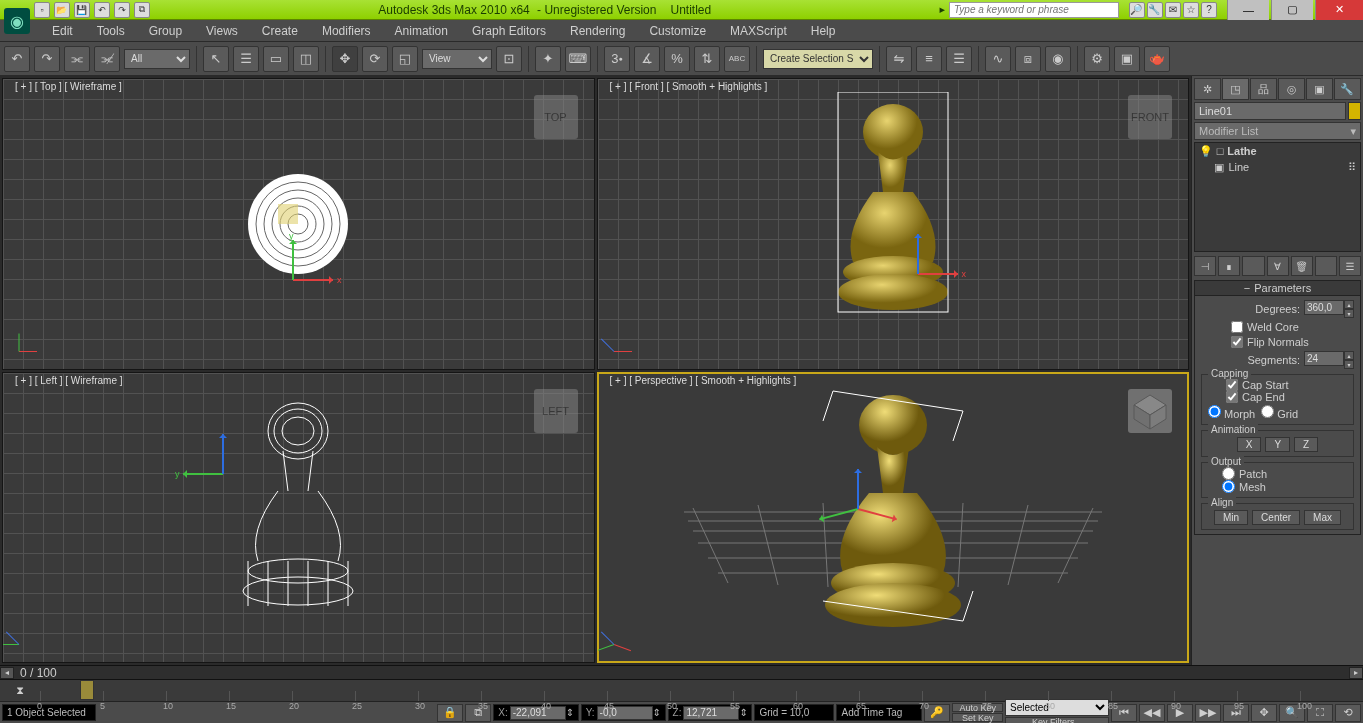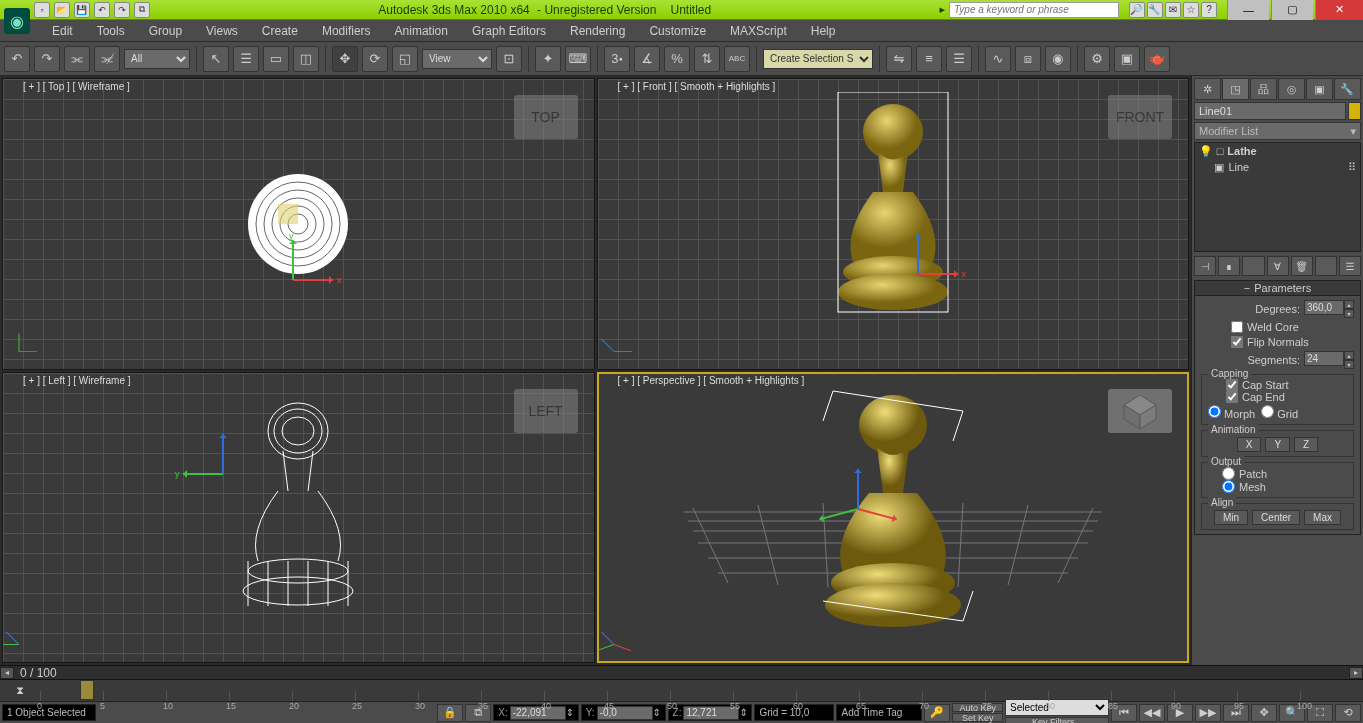--- a/index.html
+++ b/index.html
@@ -28,25 +28,25 @@
 .maintoolbar { display: flex; align-items: center; height: 34px; background: #4b4b4b; padding: 0 4px; gap: 4px; border-bottom: 1px solid #2a2a2a; }
 .tbtn { width: 26px; height: 26px; background: #5a5a5a; border: 1px solid #333; border-radius: 2px; display: flex; align-items: center; justify-content: center; color: #ccc; font-size: 13px; }
 .tsel { height: 20px; background: #6a6a6a; border: 1px solid #333; color: #ddd; font-size: 10px; padding: 0 2px; }
 .tsep { width: 1px; height: 26px; background: #333; margin: 0 2px; }
 
 
 .workspace { display: flex; height: calc(100% - 20px - 22px - 34px - 22px - 22px - 14px); }
 .viewports { flex: 1; display: grid; grid-template-columns: 1fr 1fr; grid-template-rows: 1fr 1fr; gap: 2px; background: #2a2a2a; padding: 2px; position: relative; }
 .viewport { background: #3a3a3a; position: relative; overflow: hidden; border: 1px solid #151515; }
 .viewport.active { outline: 2px solid #c9a819; outline-offset: -2px; }
-.vp-label { position: absolute; top: 2px; left: 20px; color: #ddd; font-size: 10px; z-index: 3; }
+.vp-label { position: absolute; top: 2px; left: 12px; color: #ddd; font-size: 10px; z-index: 3; }
 .vp-grid { position: absolute; inset: 0; background-image:
   linear-gradient(#525252 1px, transparent 1px),
   linear-gradient(90deg, #525252 1px, transparent 1px); background-size: 20px 20px; }
-.vp-cube { position: absolute; top: 16px; right: 16px; width: 64px; height: 44px; background: #888; border-radius: 3px; opacity: 0.5; display: flex; align-items: center; justify-content: center; font-size: 14px; color: #333; }
+.vp-cube { position: absolute; top: 16px; right: 16px; width: 44px; height: 44px; background: #888; border-radius: 3px; opacity: 0.5; display: flex; align-items: center; justify-content: center; font-size: 11px; color: #333; }
 .vp-axis { position: absolute; bottom: 8px; left: 8px; width: 30px; height: 30px; }
 .vp-axis .ax { position: absolute; width: 18px; height: 1px; transform-origin: left center; left: 8px; top: 20px; }
 .ax.r { background: #e04040; } .ax.g { background: #40c040; transform: rotate(-90deg); } .ax.b { background: #4070e0; transform: rotate(-135deg); }
 
 .chess-wire { position: absolute; left: 50%; top: 50%; transform: translate(-50%, -50%); pointer-events:none; }
 .chess-shaded { position: absolute; left: 50%; top: 50%; transform: translate(-50%, -50%); pointer-events:none; }
 .gizmo { position:absolute; }
 .gizmo .arr { position:absolute; left:0; top:0; width:40px; height:2px; transform-origin:left center; }
 .gizmo .arr::after{content:"";position:absolute;right:-4px;top:-3px;border:4px solid transparent;}
 .arr.ax-x{background:#e04040;} .arr.ax-x::after{border-left-color:#e04040;}

